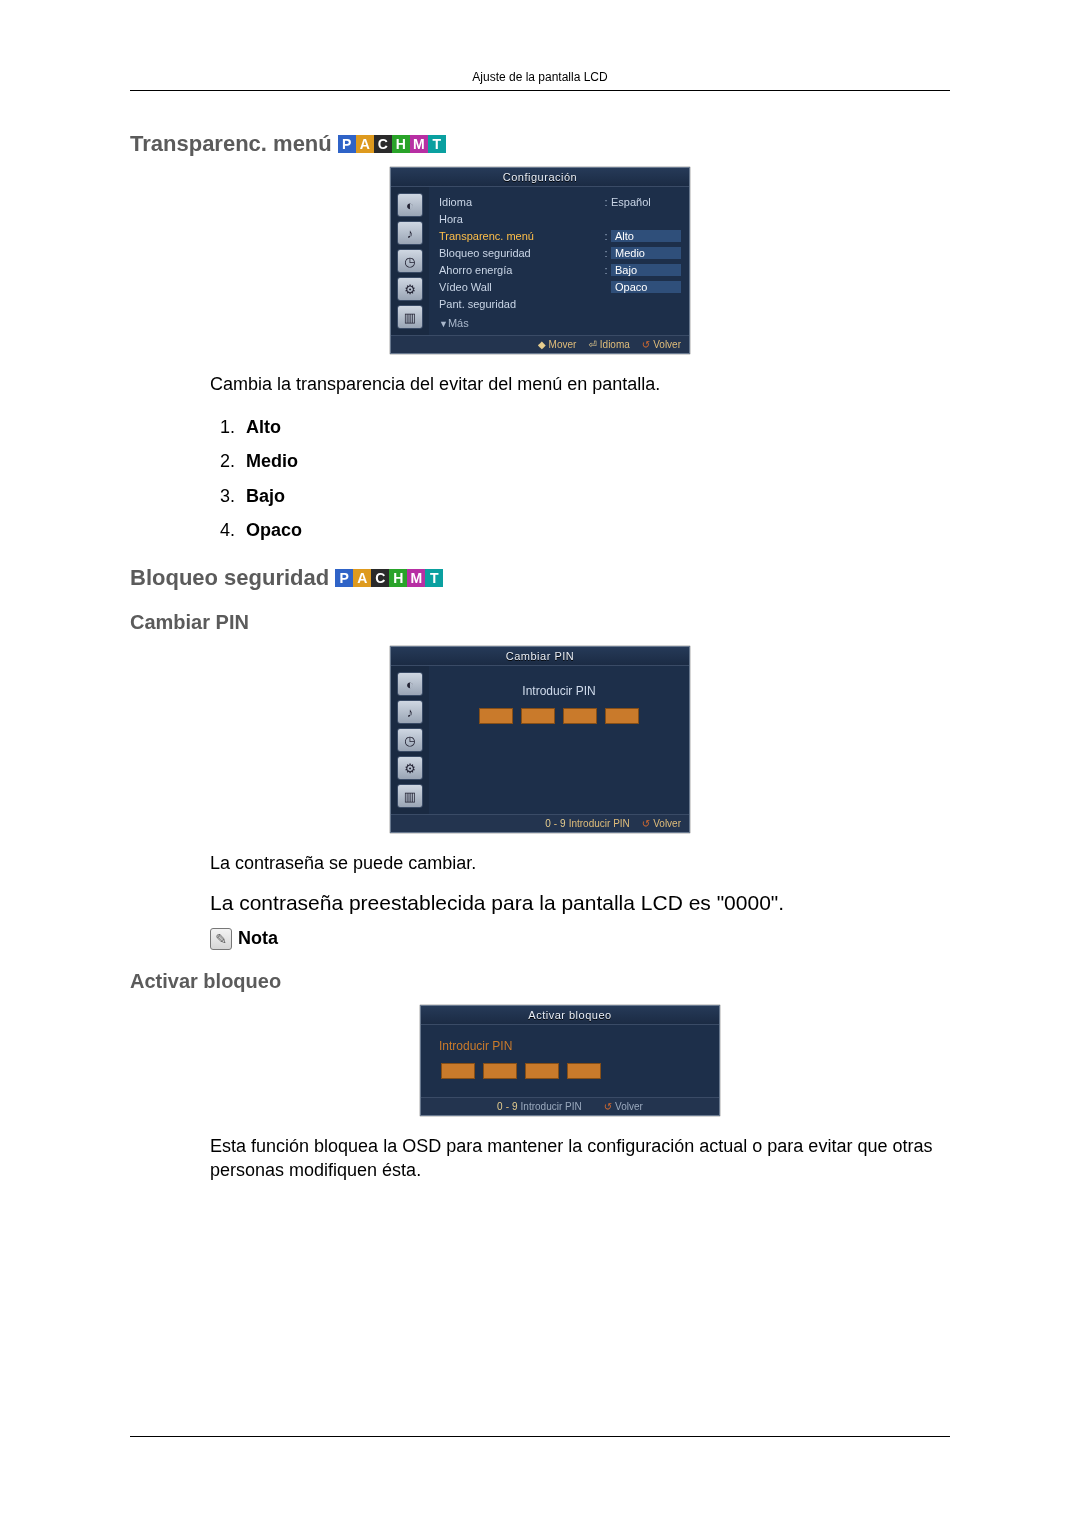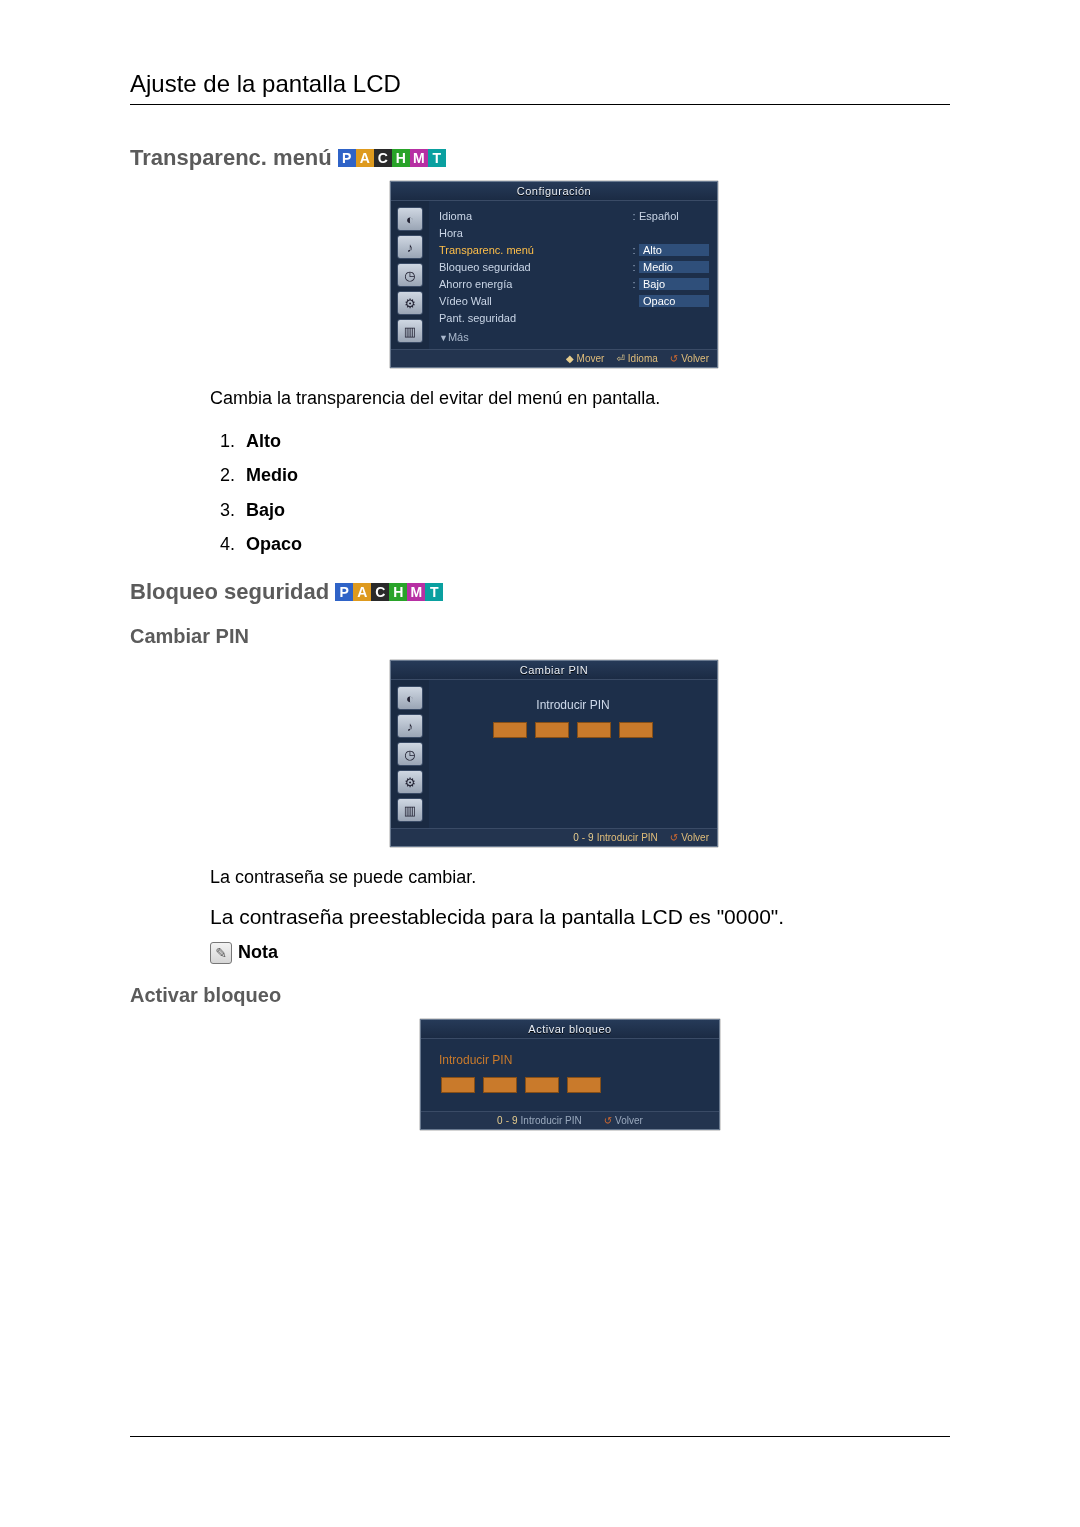--- a/index.html
+++ b/index.html
@@ -9,22 +9,22 @@
     height: 1527px;
     font-family: Arial, Helvetica, sans-serif;
     color: #000;
     position: relative;
   }
 
   .page {
     padding: 70px 130px 70px 130px;
   }
   .header-line {
-    text-align: left;
-    font-size: 24px;
+    text-align: center;
+    font-size: 12px;
     padding-bottom: 6px;
   }
   .header-rule {
     border-bottom: 1px solid #000;
     margin-bottom: 40px;
   }
 
   h2.section {
     font-size: 22px;
     font-weight: bold;
@@ -96,21 +96,21 @@
     display:flex; align-items:center; justify-content:center;
     color:#555; font-size:14px;
   }
   .note-label { font-weight: bold; font-size: 18px; }
 
   
   .osd-wrap {
     margin: 10px 0 10px 260px;
   }
   .osd {
-    width: 328px;
+    width: 300px;
     background: #1d2f4a;
     border: 1px solid #6a7a90;
     font-size: 11px;
     color: #c9d5e6;
     box-shadow: 0 0 1px #000;
   }
   .osd-title {
     text-align: center;
     padding: 3px 0;
     color: #e8eef7;
@@ -370,16 +370,17 @@
       <div class="osd-foot">
         <span><span class="k">0</span> - <span class="k">9</span> <span class="g">Introducir PIN</span></span>
         <span>
             <span class="r">↺</span>
             <span class="g">Volver</span>
           </span>
       </div>
     </div>
   </div>
 
+  <p class="body-text">Esta función bloquea la OSD para mantener la configuración actual o para evitar que otras personas modifiquen ésta.</p>
 
 </div>
 
 <div class="bottom-rule"></div>
 
 </body></html>

